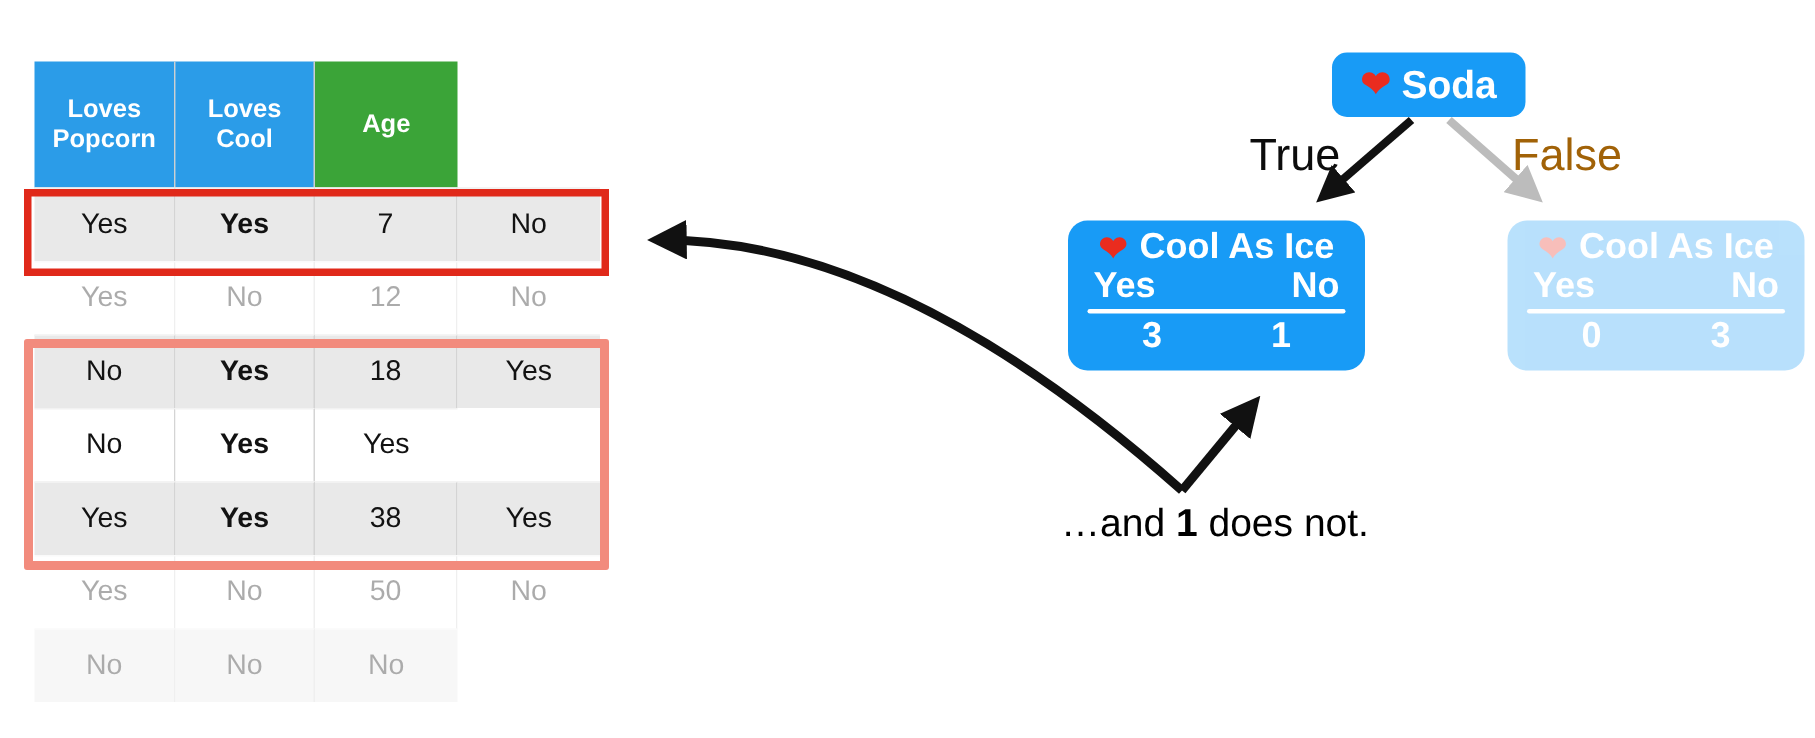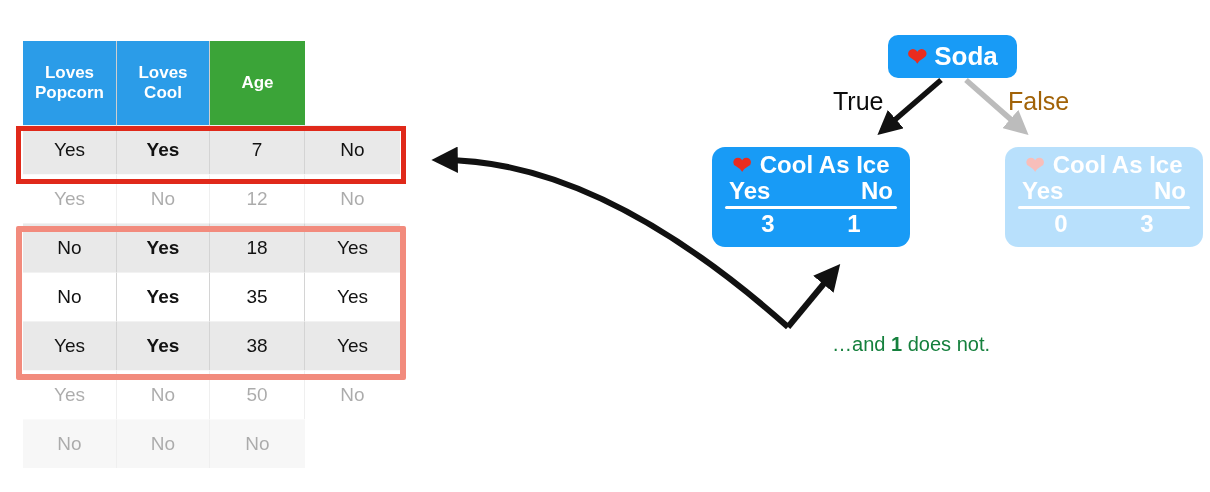--- a/index.html
+++ b/index.html
@@ -41,21 +41,21 @@
   .hl-pink { top: 185px; height: 154px; border: 6px solid var(--highlight-pink, #f28b7d); border-radius: 2px; }
 
   
   .node-root {
     position: absolute; left: 888px; top: 35px; width: 129px; height: 43px;
     background: var(--node-blue, #189bf6); border-radius: 10px;
     color: #fff; font-size: 26px; font-weight: bold;
     display: flex; align-items: center; justify-content: center; gap: 7px;
   }
   .heart { color: #ea2c1f; font-size: 24px; line-height: 1; }
-  .branch-label { position: absolute; font-size: 25px; }
+  .branch-label { position: absolute; font-size: 30px; }
   .label-true  { left: 833px; top: 87px; color: #0c0c0c; }
   .label-false { left: 1008px; top: 87px; color: #a16207; }
 
   .node {
     position: absolute; width: 198px; height: 100px; top: 147px;
     background: var(--node-blue, #189bf6); border-radius: 13px;
     color: #fff; padding: 5px 13px 0;
   }
   .node.left  { left: 712px; }
   .node.right { left: 1005px; opacity: 0.3; }
@@ -68,21 +68,21 @@
     display: flex; justify-content: space-between;
     font-size: 24px; font-weight: 600; line-height: 1.05; padding: 0 4px;
   }
   .node .rule { height: 3px; background: #fff; margin: 2px 0 1px; border-radius: 2px; }
   .node .counts { display: flex; font-size: 24px; font-weight: bold; }
   .node .counts span { flex: 1; text-align: center; }
 
   
   .caption {
     position: absolute; left: 630px; top: 333px; width: 360px;
-    text-align: right; font-size: 20px; color: #15803d; white-space: nowrap;
+    text-align: center; font-size: 26px; color: #000000; white-space: nowrap;
   }
 
   
   .arrows { position: absolute; left: 0; top: 0; width: 1210px; height: 492px; pointer-events: none; }
 </style>
 </head>
 <body>
 
 <div class="canvas">
 
@@ -107,21 +107,20 @@
     </div>
     <div class="trow gray">
       <div class="td">No</div>
       <div class="td bold">Yes</div>
       <div class="td">18</div>
       <div class="td">Yes</div>
     </div>
     <div class="trow">
       <div class="td">No</div>
       <div class="td bold">Yes</div>
-      <div class="td">35</div>
       <div class="td">Yes</div>
     </div>
     <div class="trow gray">
       <div class="td">Yes</div>
       <div class="td bold">Yes</div>
       <div class="td">38</div>
       <div class="td">Yes</div>
     </div>
     <div class="trow faded">
       <div class="td">Yes</div>

